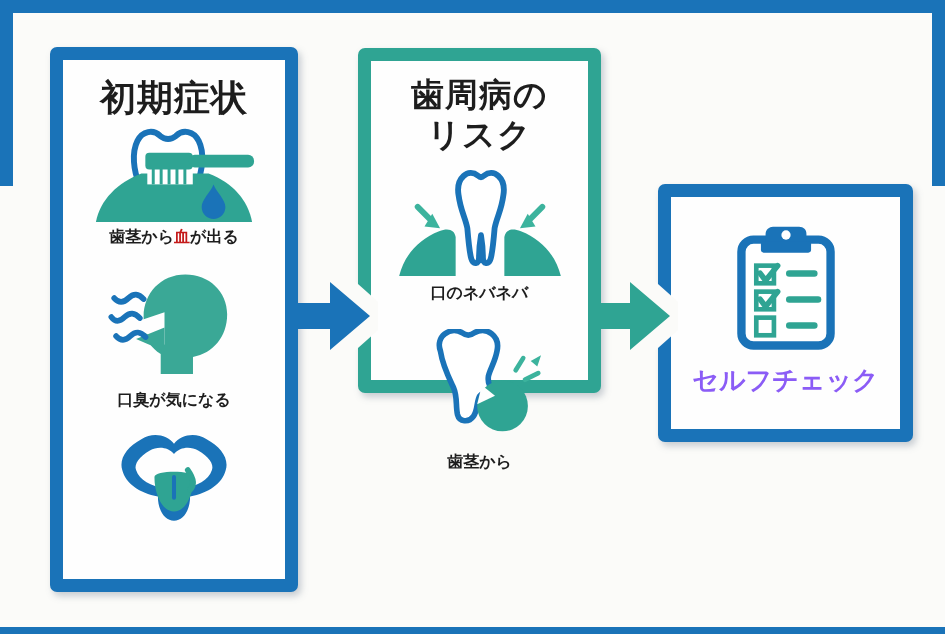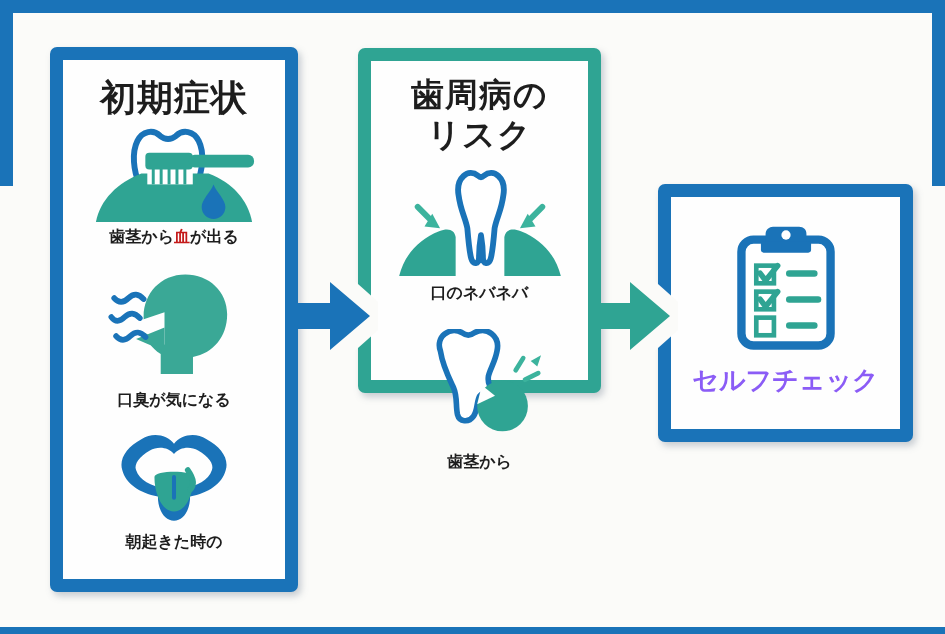--- a/index.html
+++ b/index.html
@@ -99,21 +99,20 @@
     <span class="icon-wrap mt20">
       <svg width="118" height="92" viewBox="0 0 100 80">
         <path d="M50,11 C44,3 31,1 22,7 C9,14 2,24 5,34 C8,46 20,54 36,57 C36,69 42,78 50,78 C58,78 64,69 64,57 C80,54 92,46 95,34 C98,24 91,14 78,7 C69,1 56,3 50,11 Z" fill="#1a73b8"></path>
         <path d="M50,20 C45,14 36,13 29,17 C20,22 15,29 17,34 C20,43 30,48 42,50 L44,50 C44,60 46,68 50,68 C54,68 56,60 56,50 L58,50 C70,48 80,43 83,34 C85,29 80,22 71,17 C64,13 55,14 50,20 Z" fill="#fefefe"></path>
         <path d="M33,40 C33,34 67,34 67,40 C67,46 66,52 64,57 C61,65 56,70 50,70 C44,70 39,65 36,57 C34,52 33,46 33,40 Z" fill="#2fa493"></path>
         <path d="M62,34 c5,7 6,13 2,17" fill="none" stroke="#2fa493" stroke-width="5" stroke-linecap="round"></path>
         <path d="M50,40 L50,58" stroke="#1a73b8" stroke-width="3.5" stroke-linecap="round"></path>
       </svg>
     </span>
     <div class="caption mt8">
-      <div>朝起きた時の</div>
     </div>
   </div>
 
   <div class="panel panel-risk">
     <div class="panel-title">
       <div>歯周病の</div>
       <div>リスク</div>
     </div>
 
     <span class="icon-wrap mt12">

